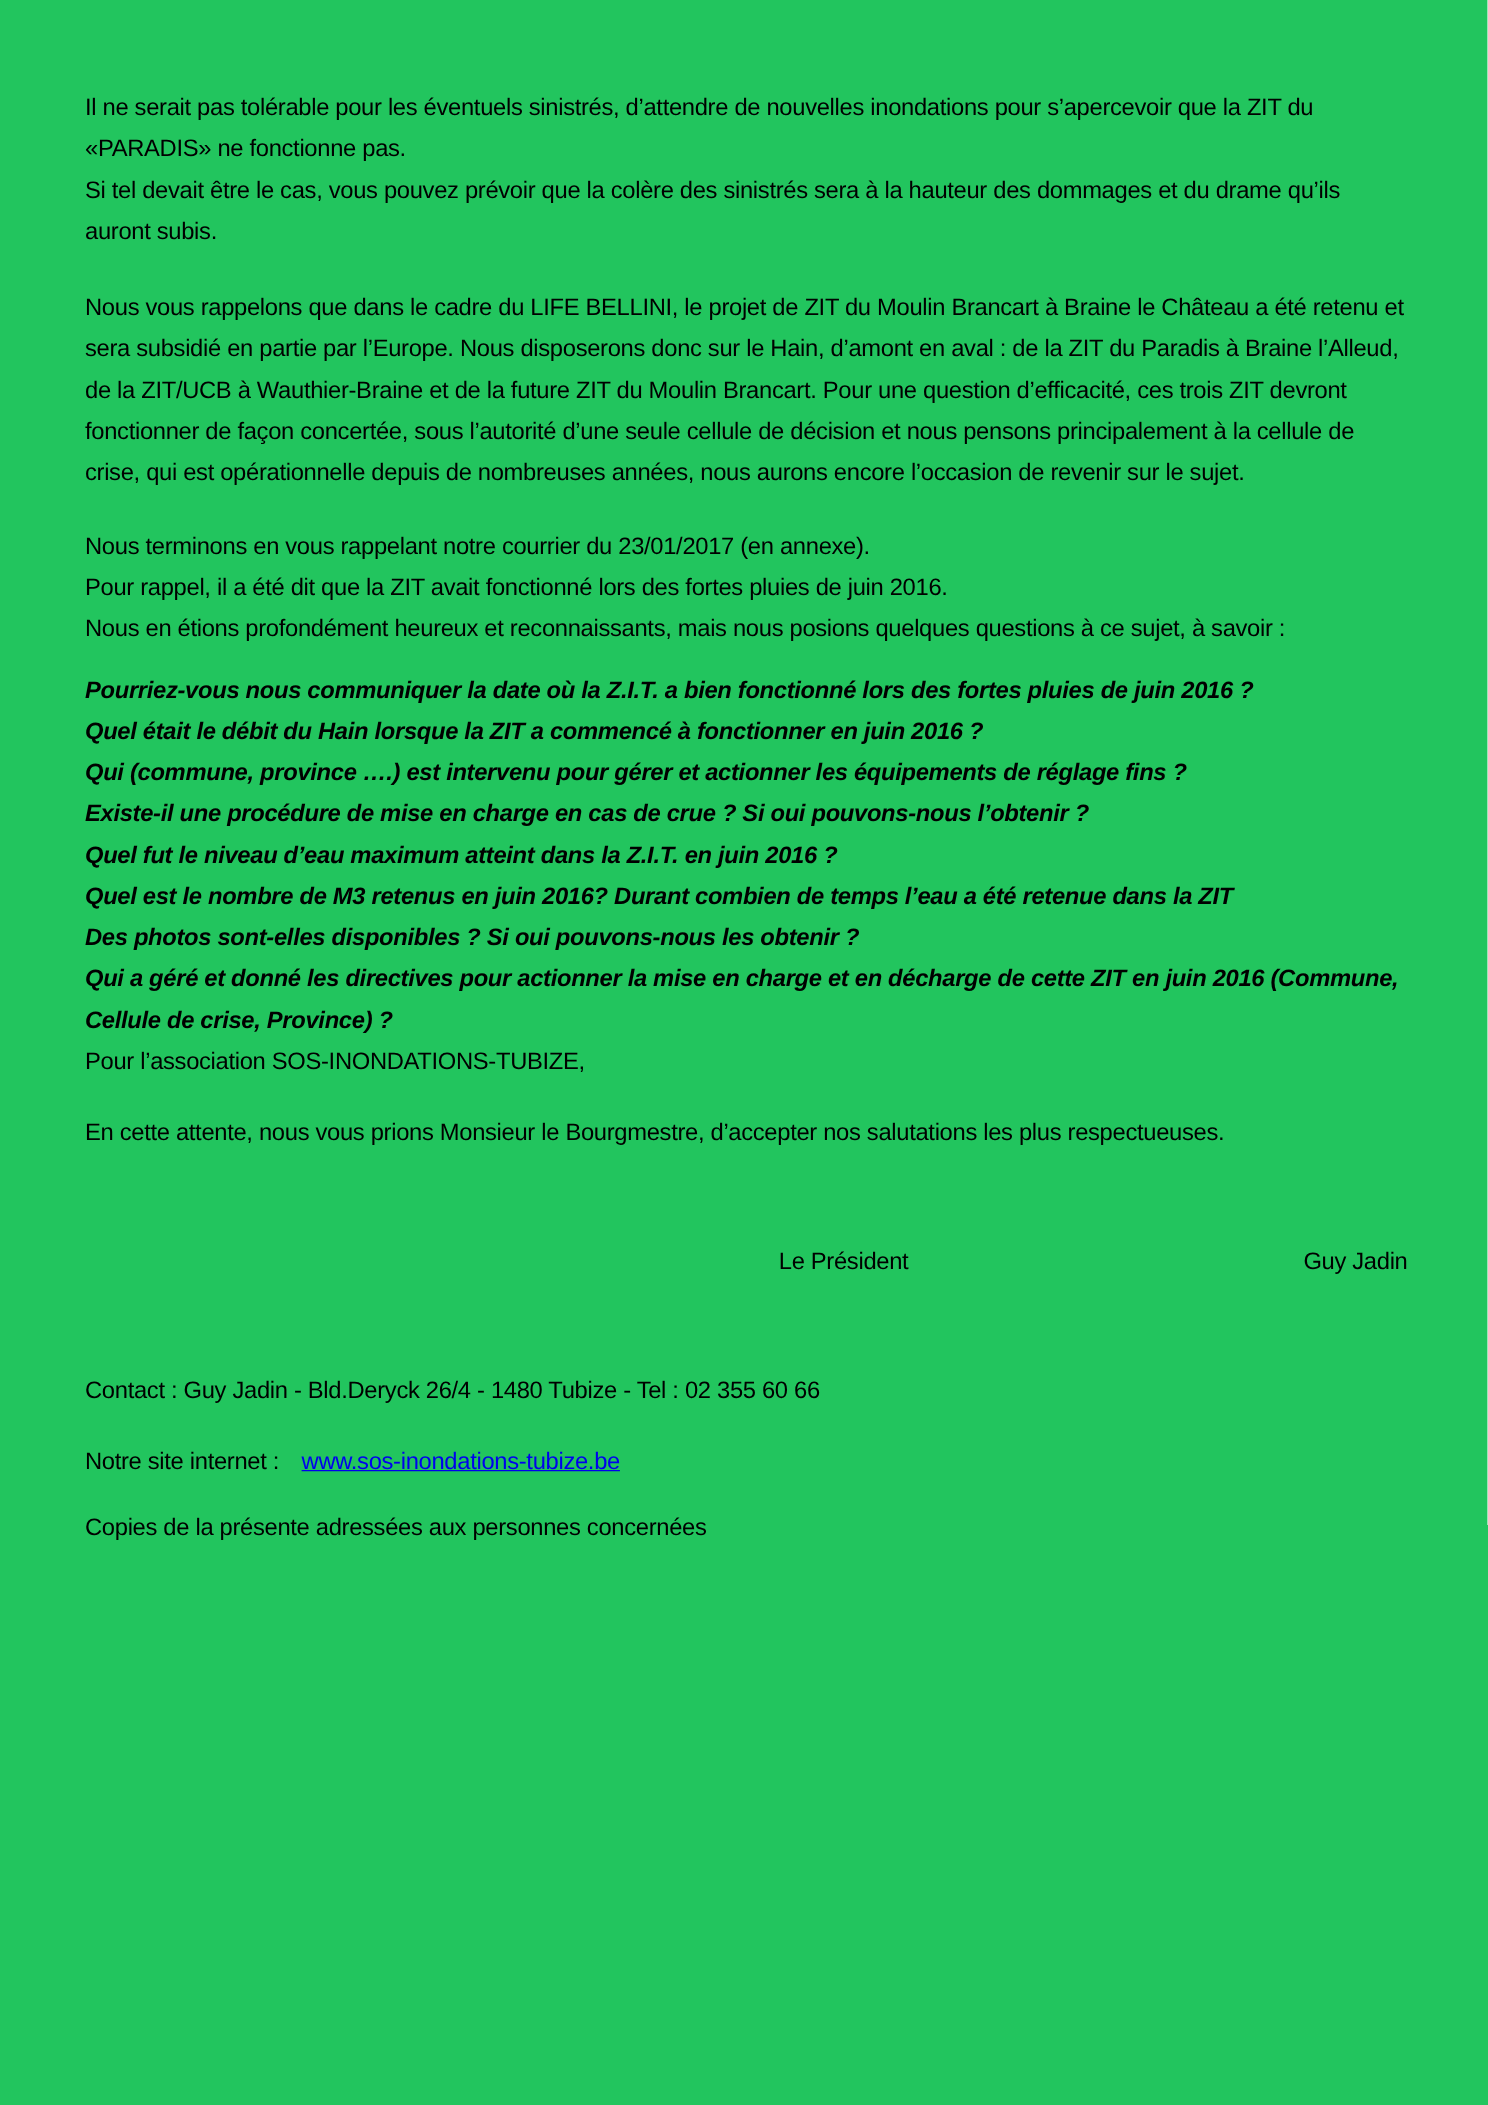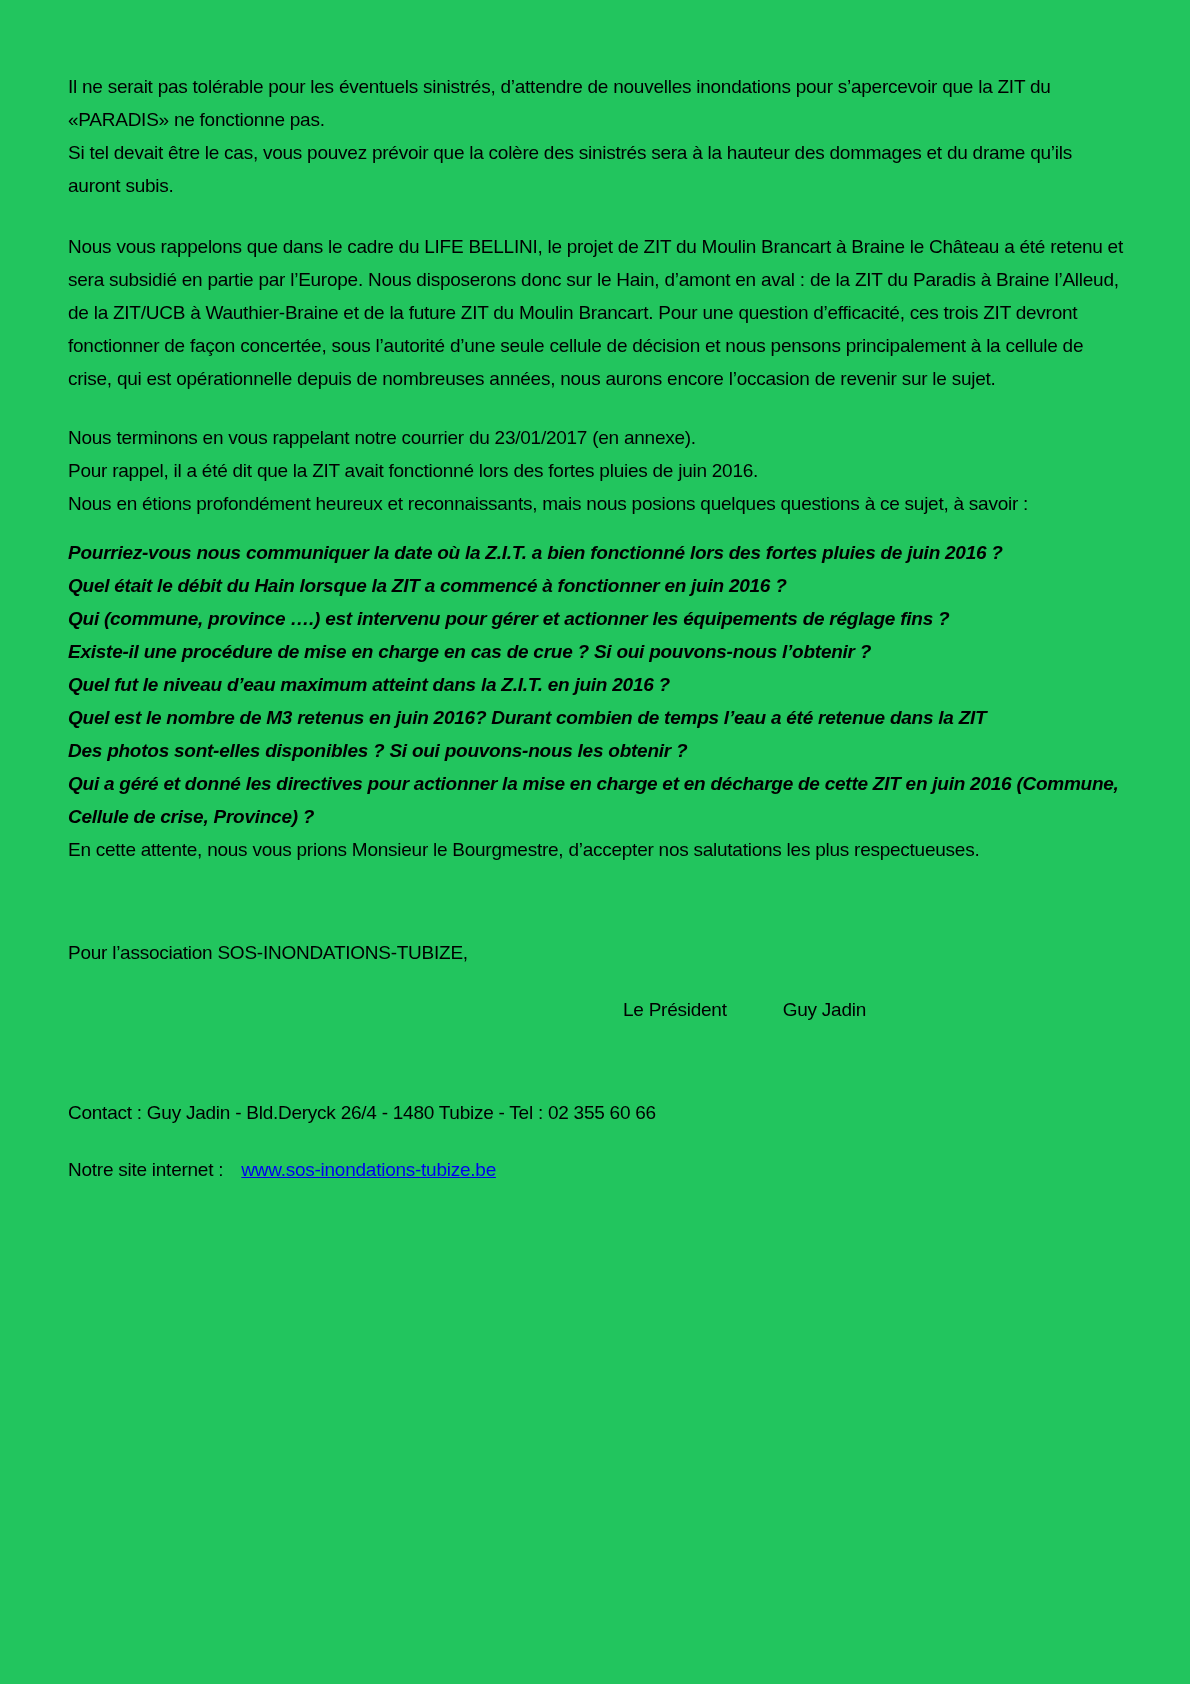--- a/index.html
+++ b/index.html
@@ -43,20 +43,21 @@
   .para-closing      { margin-bottom: 70px; }
   .para-association  { margin-bottom: 24px; }
   .sig-row {
     display: flex;
     gap: 56px;
     padding-left: 555px;
     font-size: 19px;
     line-height: 33px;
     letter-spacing: -0.25px;
     margin: 0 0 70px 0;
+    justify-content: space-between;
   }
   .para-contact      { margin-bottom: 24px; }
   .para-website      { margin-bottom: 20px; white-space: normal; }
   .para-copies       { margin-bottom: 0; }
   .weblink {
     margin-left: 18px;
     cursor: pointer;
   }
 </style>
 </head>
@@ -77,30 +78,31 @@
     <p class="para para-questions">Pourriez-vous nous communiquer la date où la Z.I.T. a bien fonctionné lors des fortes pluies de juin 2016 ?
 Quel était le débit du Hain lorsque la ZIT a commencé à fonctionner en juin 2016 ?
 Qui (commune, province ….) est intervenu pour gérer et actionner les équipements de réglage fins ?
 Existe-il une procédure de mise en charge en cas de crue ? Si oui pouvons-nous l’obtenir ?
 Quel fut le niveau d’eau maximum atteint dans la Z.I.T. en juin 2016 ?
 Quel est le nombre de M3 retenus en juin 2016? Durant combien de temps l’eau a été retenue dans la ZIT
 Des photos sont-elles disponibles ? Si oui pouvons-nous les obtenir ?
 Qui a géré et donné les directives pour actionner la mise en charge et en décharge de cette ZIT en juin 2016 (Commune, Cellule de crise, Province) ?</p>
 
 
+    <p class="para para-association">Pour l’association SOS-INONDATIONS-TUBIZE,</p>
+
     <p class="para para-closing">En cette attente, nous vous prions Monsieur le Bourgmestre, d’accepter nos salutations les plus respectueuses.</p>
-
-    <p class="para para-association">Pour l’association SOS-INONDATIONS-TUBIZE,</p>
 
     <div class="sig-row">
       <span>Le Président</span>
       <span>Guy Jadin</span>
     </div>
 
     <p class="para para-contact">Contact : Guy Jadin - Bld.Deryck 26/4 - 1480 Tubize - Tel : 02 355 60 66</p>
 
     <p class="para para-website">
       <span>Notre site internet :</span><a class="weblink" href="#" style="color: rgb(0, 0, 238);">www.sos-inondations-tubize.be</a>
     </p>
 
+    <p class="para para-copies">Copies de la présente adressées aux personnes concernées</p>
 
   </div>
 </div>
 
 </body></html>

